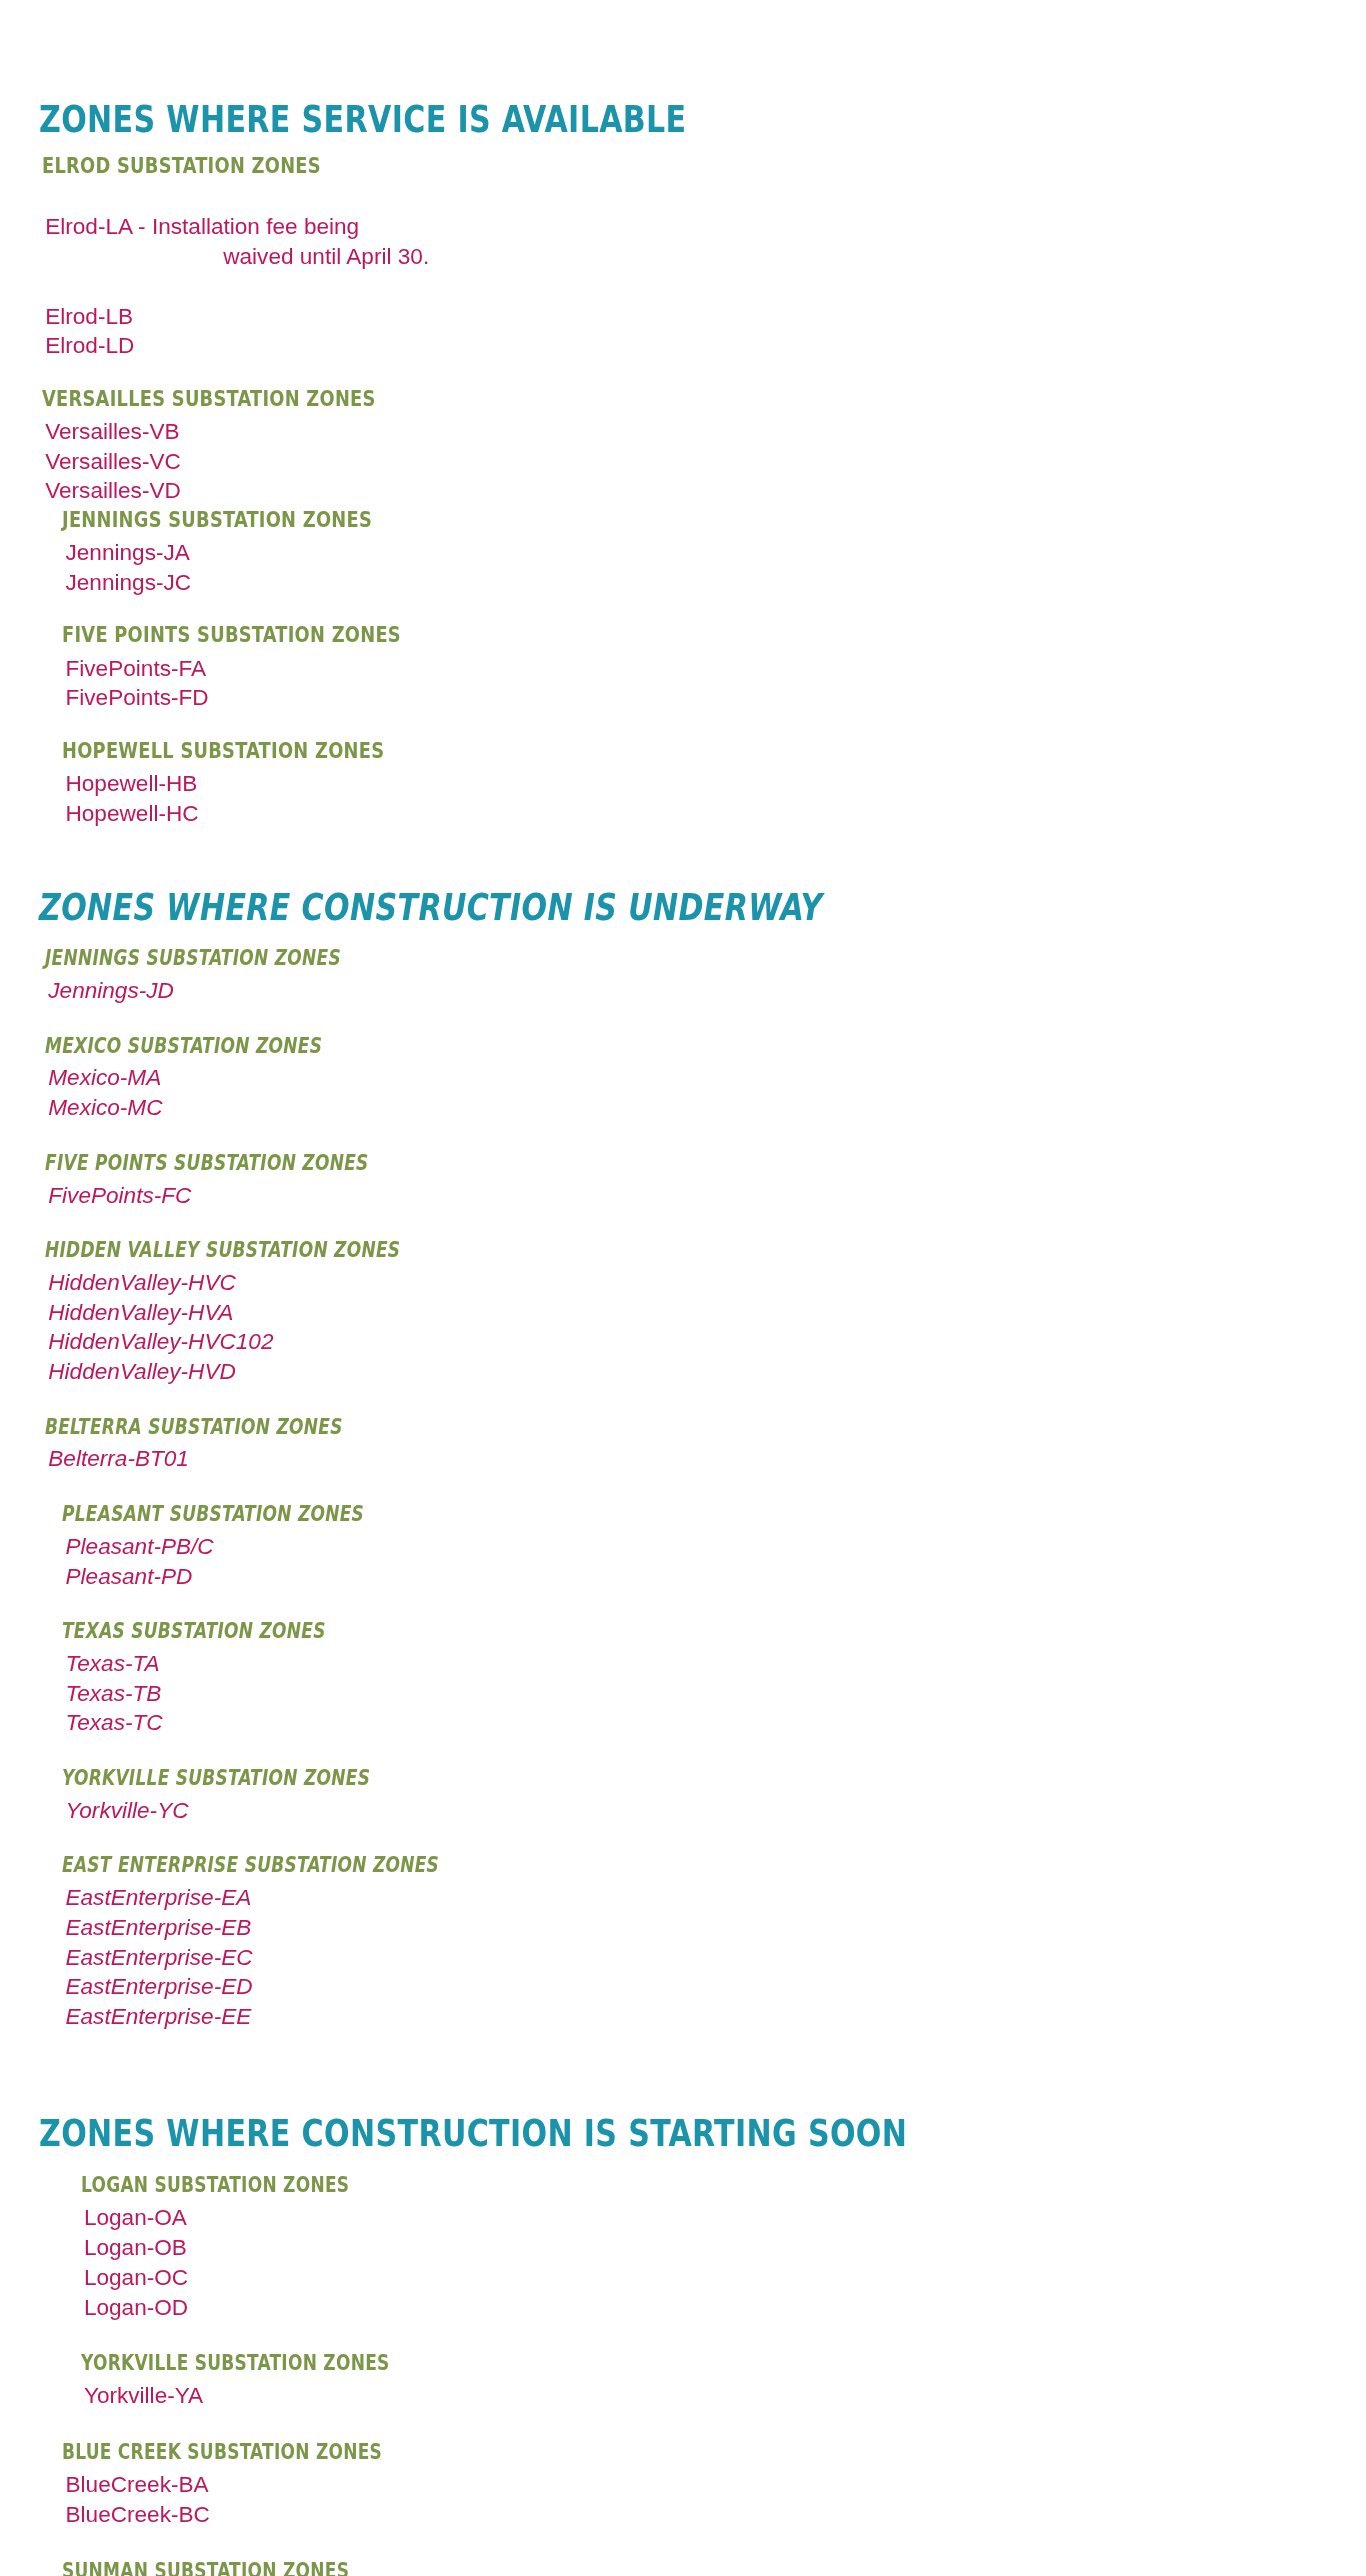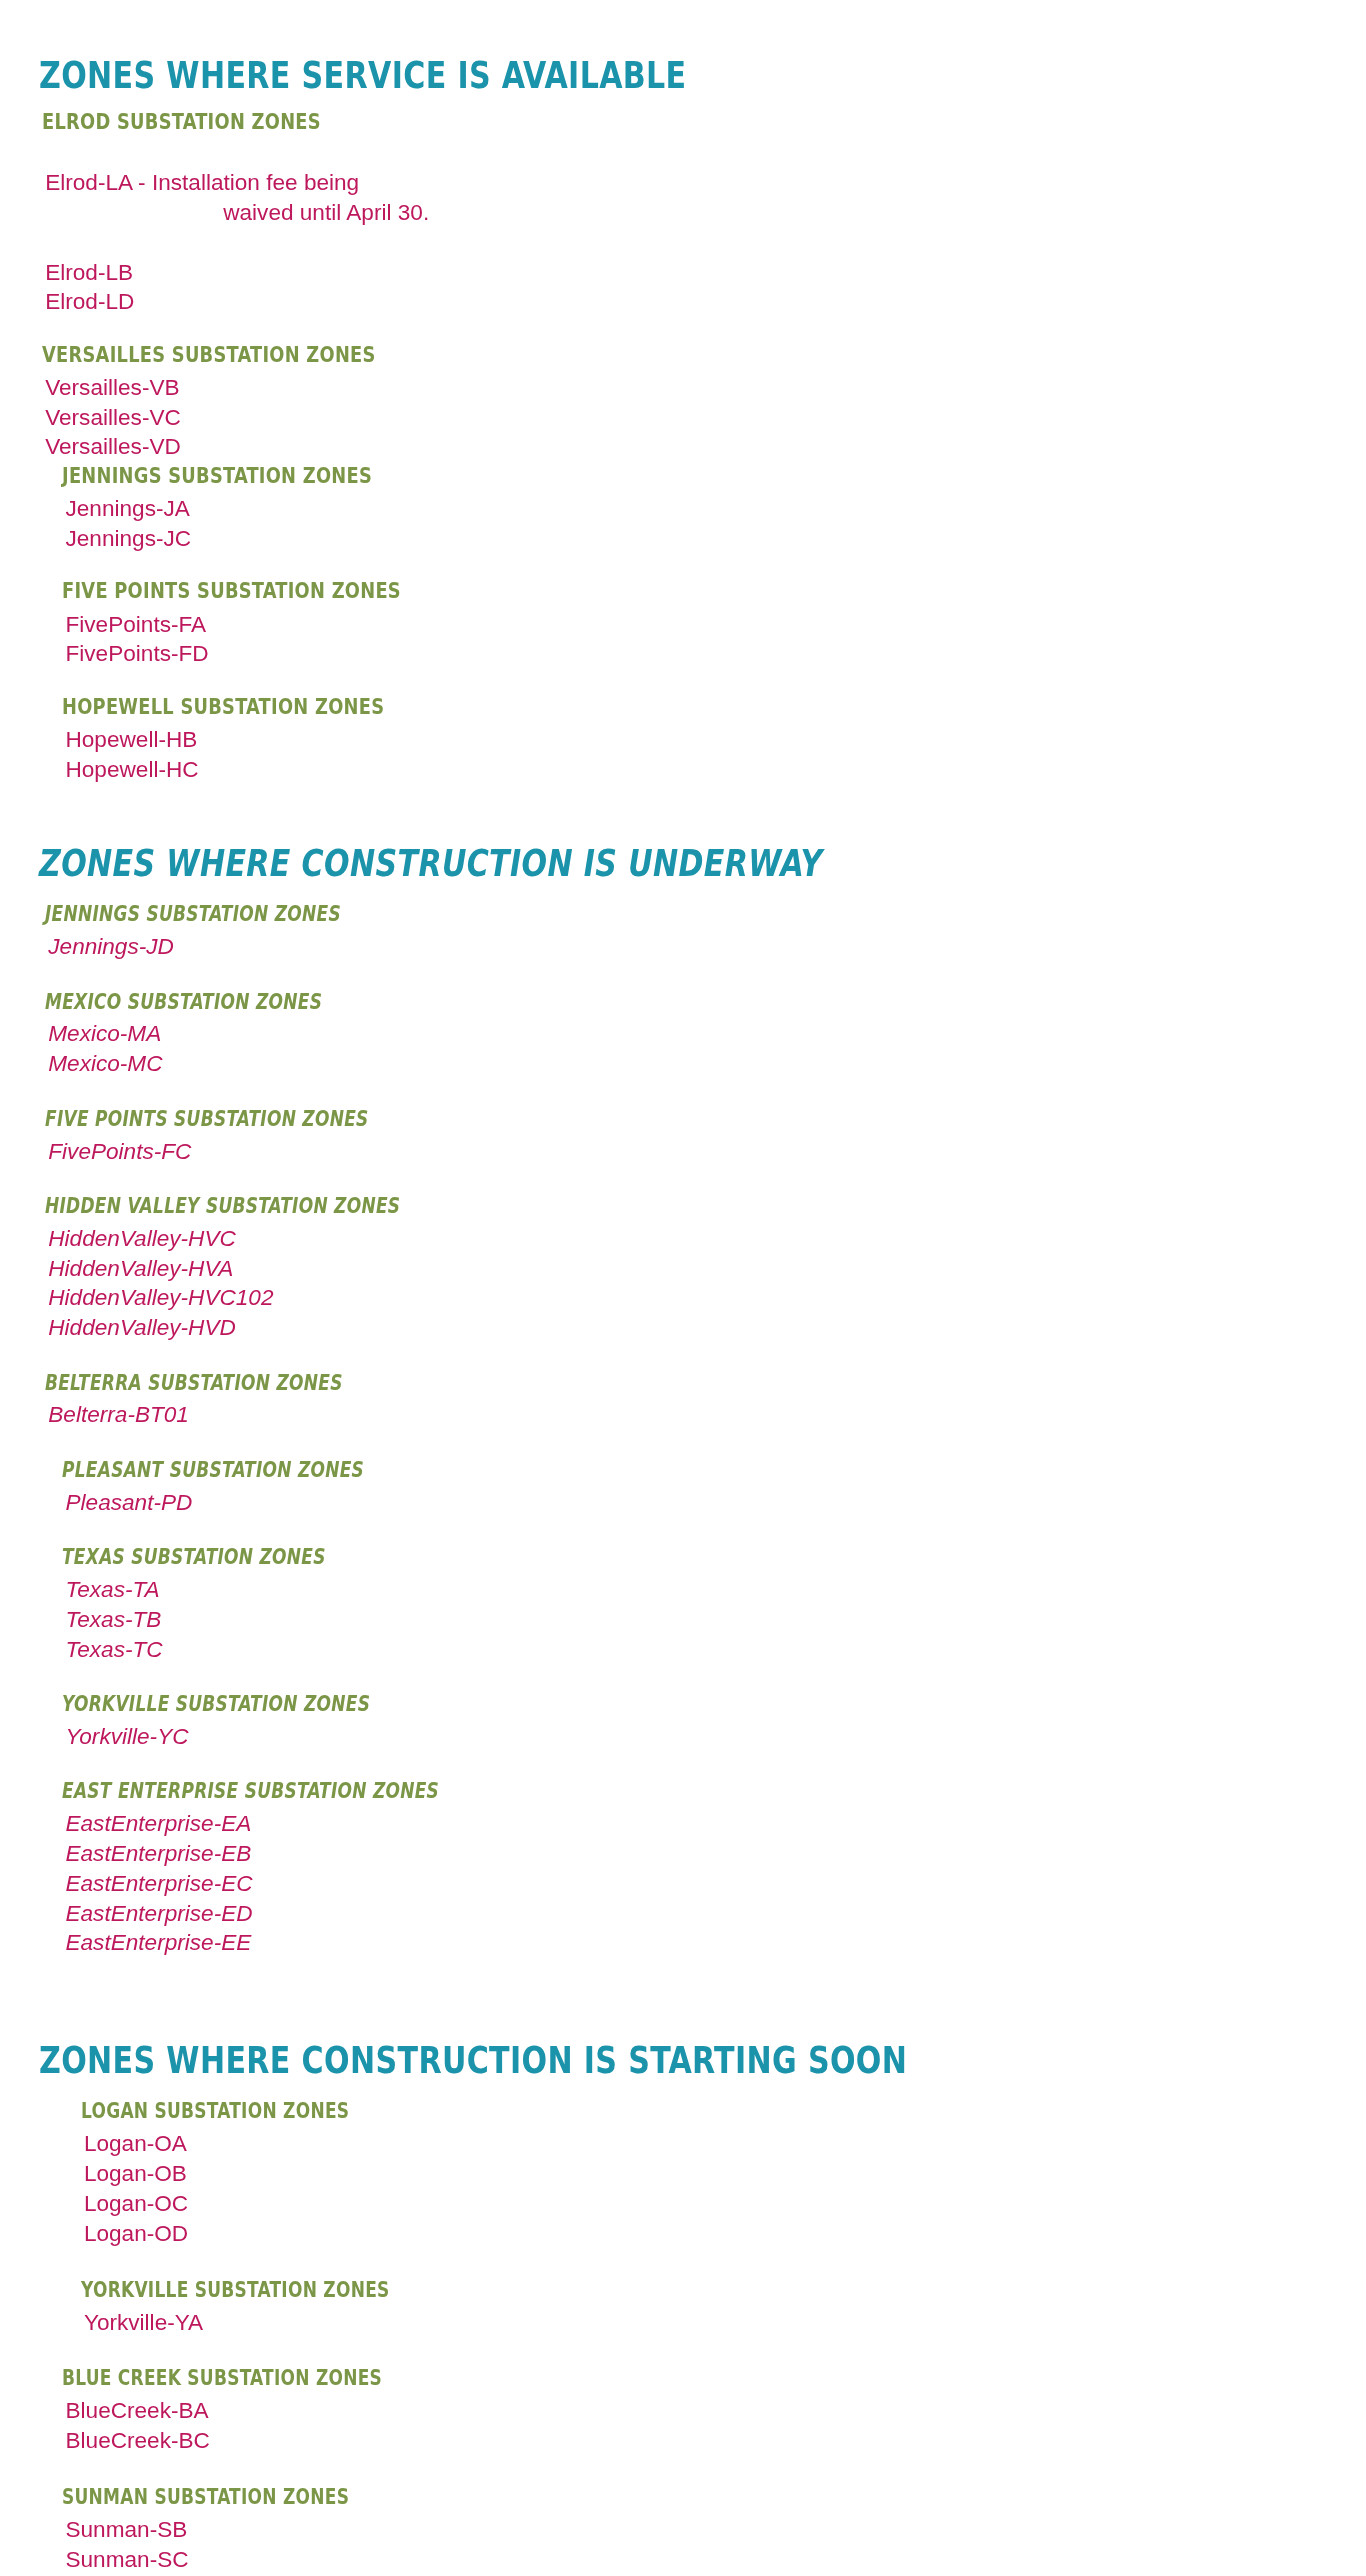--- a/index.html
+++ b/index.html
@@ -82,21 +82,21 @@
   }
   .zone.note {
     text-indent: 0;
   }
   .zone .note-second {
     display: block;
     padding-left: 178px;
   }
   
   #sec-available .columns { margin-bottom: 0; }
-  #sec-available { margin-bottom: 58px; }
+  #sec-available { margin-bottom: 58px; margin-top: 44px; }
   #sec-underway { margin-bottom: 55px; font-style: italic; }
   #sec-soon { margin-bottom: 0; }
   #sec-available .col-left .group:first-child .group-title { margin-bottom: 3.1px; }
   #sec-underway .group-title,
   #sec-soon .group-title { font-size: 21px; }
   #sec-underway .col-left { padding-left: 6.2px; }
   #sec-underway .col-right { padding-left: 23.4px; }
   #sec-soon .col-left { padding-left: 7.8px; margin-left: 34px; }
   #sec-soon .col-right { padding-left: 23.4px; }
   #sec-underway .section-title,
@@ -188,20 +188,21 @@
         <div class="group">
           <h2 class="group-title">Belterra Substation Zones</h2>
           <div class="zone">Belterra-BT01</div>
         </div>
 
       </div>
       <div class="col col-right">
 
         <div class="group">
           <h2 class="group-title">Pleasant Substation Zones</h2>
+          <div class="zone">Pleasant-PB/C</div>
           <div class="zone">Pleasant-PD</div>
         </div>
 
         <div class="group">
           <h2 class="group-title">Texas Substation Zones</h2>
           <div class="zone">Texas-TA</div>
           <div class="zone">Texas-TB</div>
           <div class="zone">Texas-TC</div>
         </div>
 

